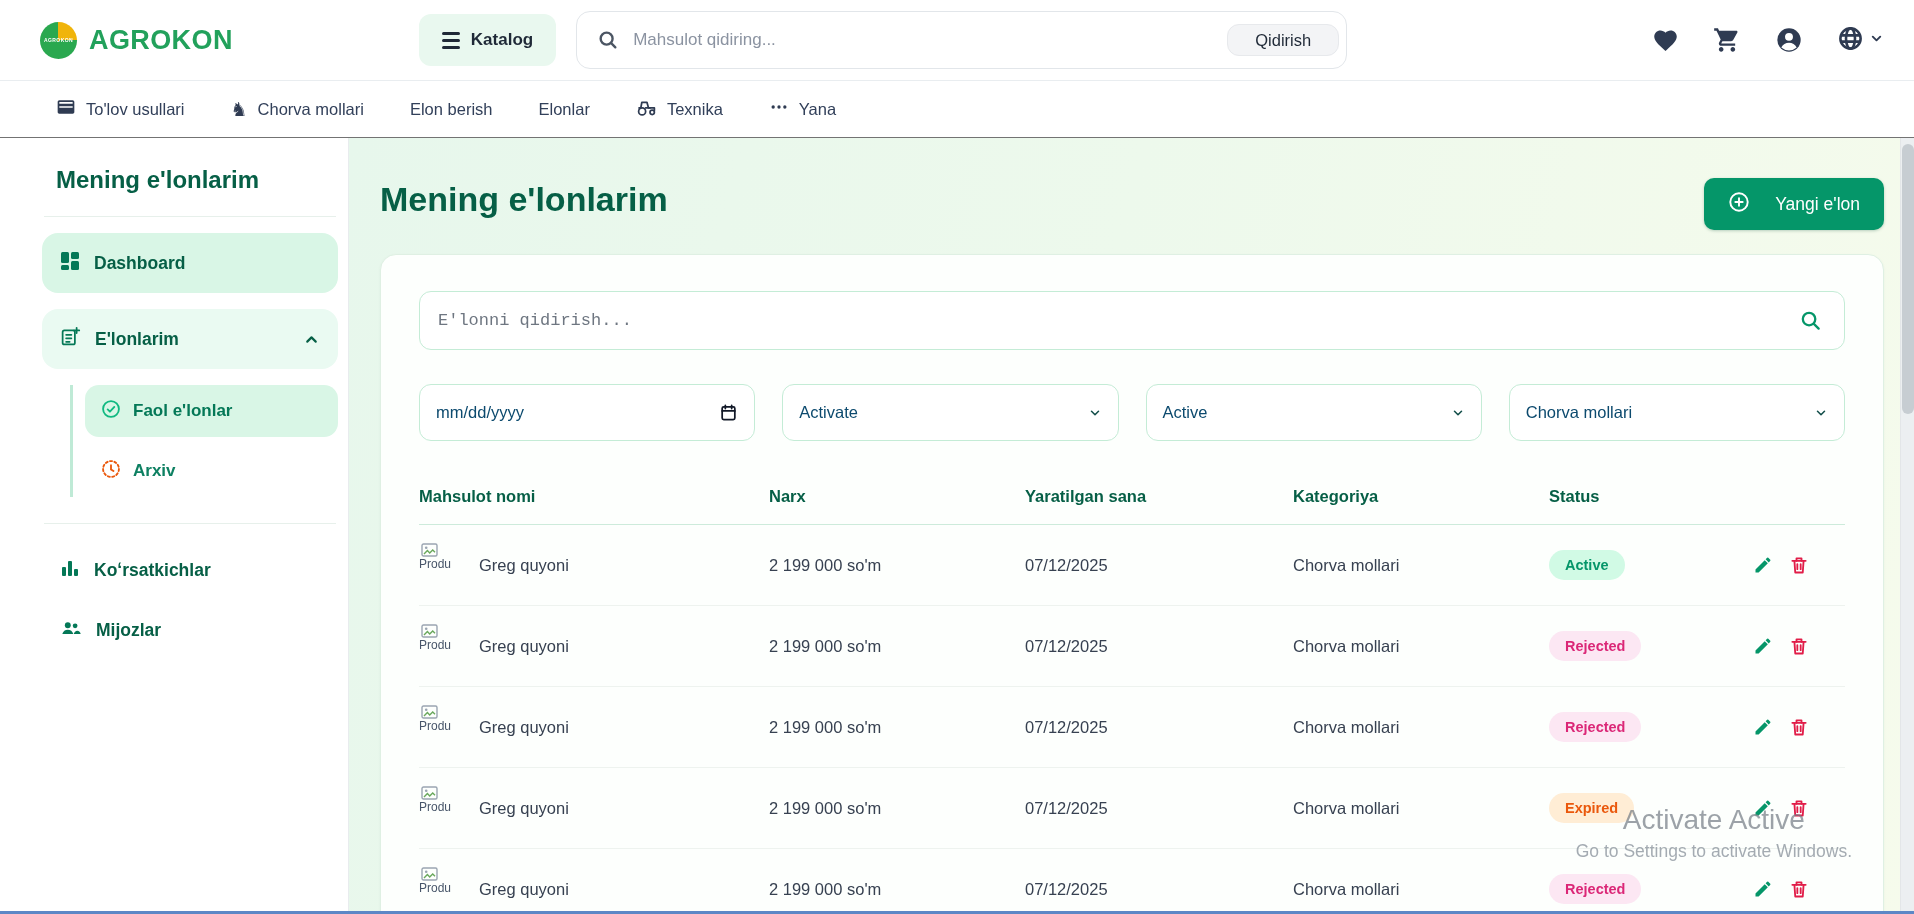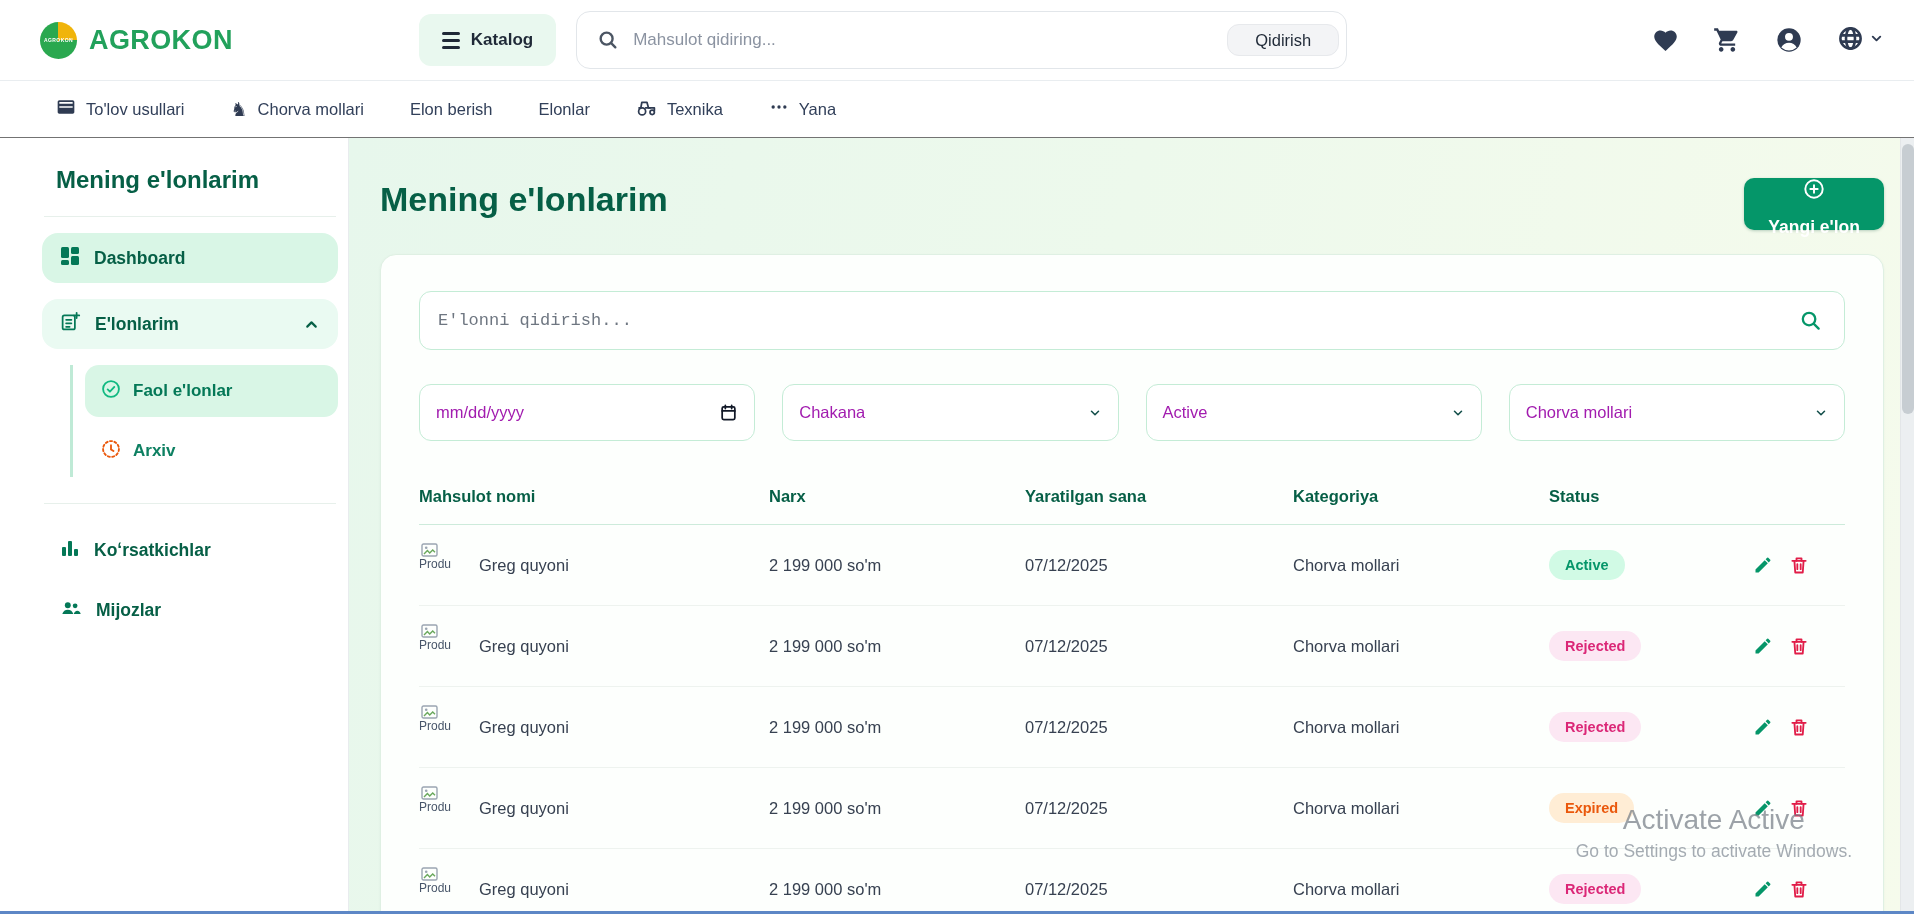--- a/index.html
+++ b/index.html
@@ -29,44 +29,44 @@
   .nav-item { display:flex; align-items:center; gap:10px; font-size:16.5px; color:#32405a; cursor:pointer; }
   .glyph-icon { font-family:"DejaVu Sans", sans-serif; font-size:19px; line-height:1; color:#2f3b52; }
 
   
   .bodyrow { display:flex; height:776px;padding-left:32px; }
 
   
   .sidebar { flex:none; width:317px; background:#fff; border-right:1px solid #e8ecee; padding:22px 10px 0; }
   .sidebar-title { font-size:24px; font-weight:800; color:#065f46; padding:6px 14px 22px; }
   .sb-divider { height:1px; background:#e7f0eb; margin:0 2px 16px; }
-  .side-item { display:flex; align-items:center; gap:14px; height:50px; border-radius:16px; padding:0 18px; font-size:17.5px; font-weight:700; color:#065f46; cursor:pointer; margin-bottom:16px; }
+  .side-item { display:flex; align-items:center; gap:14px; height:60px; border-radius:16px; padding:0 18px; font-size:17.5px; font-weight:700; color:#065f46; cursor:pointer; margin-bottom:16px; }
   .side-item.bg-strong { background:#d9f6e6; }
   .side-item.bg-light { background:#eafaf2; }
   .side-item .chev { margin-left:auto; display:flex; }
   .sub-wrap { border-left:3px solid #bfead6; margin:0 0 14px 28px; padding-left:12px; }
   .sub-item { display:flex; align-items:center; gap:12px; height:52px; border-radius:14px; padding:0 16px; font-size:17px; font-weight:700; color:#0e8062; margin-bottom:8px; cursor:pointer; }
   .sub-item.active { background:#d9f6e6; color:#047857; }
   .sb-divider2 { height:1px; background:#e7f0eb; margin:26px 2px 22px; }
   .side-plain { display:flex; align-items:center; gap:14px; height:48px; padding:0 18px; font-size:17.5px; font-weight:700; color:#065f46; margin-bottom:12px; cursor:pointer; }
 
   
   .main { flex:1; position:relative; overflow:hidden; padding:40px 30px 0 31px; background:linear-gradient(105deg,#e7f7ec 0%, #edf9ec 45%, #f6fbec 100%); }
   .main-head { display:flex; align-items:flex-start; justify-content:space-between; margin-bottom:24px; }
   .page-title { font-size:34px; font-weight:800; color:#065f46; padding-top:2px; }
-  .new-btn { display:flex; align-items:center; gap:12px; background:#059669; color:#fff; border:none; border-radius:10px; height:52px; padding:0 24px; font-size:17.5px; font-weight:700; cursor:pointer; font-family:inherit; box-shadow:0 1px 3px rgba(5,80,50,.25);flex-direction:column; }
+  .new-btn { display:flex; align-items:center; gap:25px; background:#059669; color:#fff; border:none; border-radius:10px; height:52px; padding:0 24px; font-size:17.5px; font-weight:400; cursor:pointer; font-family:inherit; box-shadow:0 1px 3px rgba(5,80,50,.25); }
 
   .card { background:#fdfffd; border:1px solid #dff0e3; border-radius:16px; padding:36px 38px; box-shadow:0 1px 3px rgba(16,80,50,.05); height:820px; }
   .card-search { position:relative; height:59px; border:1px solid #c4ecd6; border-radius:12px; background:#fff; display:flex; align-items:center; padding:0 58px 0 18px; margin-bottom:34px; }
   .card-search input { flex:1; border:none; outline:none; font-size:17px; color:#374151; background:transparent; font-family:Liberation Mono, monospace; }
   .card-search input::placeholder { color:#6e7681; }
   .card-search .mag { position:absolute; right:22px; color:#059669; display:flex; cursor:pointer; }
 
   .filters { display:grid; grid-template-columns:repeat(4,1fr); gap:27px; margin-bottom:30px; }
-  .filter { height:57px; border:1px solid #c4ecd6; border-radius:12px; background:#fff; display:flex; align-items:center; justify-content:space-between; padding:0 16px; font-size:16.5px; color:#a21caf; cursor:pointer; }
+  .filter { height:57px; border:1px solid #c4ecd6; border-radius:12px; background:#fff; display:flex; align-items:center; justify-content:space-between; padding:0 16px; font-size:16.5px; color:#0c4a6e; cursor:pointer; }
   .filter .cal { color:#111827; display:flex; }
   .filter .dchev { color:#134e4a; display:flex; }
 
   .tgrid { display:grid; grid-template-columns:350px 256px 268px 256px 186px 1fr; }
   .table-head { padding:16px 0 18px; border-bottom:1px solid #cdebdb; font-size:16.5px; font-weight:800; color:#065f46; }
   .trow { align-items:center; height:81px; border-bottom:1px solid #eef3ef; font-size:16.5px; color:#374151; }
   .name-cell { display:flex; align-items:center; gap:12px; }
   .thumb { width:48px; height:52px; overflow:hidden; font-size:12px; color:#475569; line-height:1.15; flex:none; white-space:nowrap; }
   .thumb svg { display:block; margin:4px 0 1px 2px; }
   .badge { display:inline-block; padding:7px 16px; border-radius:999px; font-size:14.5px; font-weight:700; }
@@ -306,21 +306,21 @@
           <div class="filter">
             <span>mm/dd/yyyy</span>
             <span class="cal">
               <svg width="19" height="19" viewBox="0 0 24 24" fill="none" stroke="#111827" stroke-width="2.2" stroke-linecap="round">
                   <rect x="4" y="5" width="16" height="16" rx="2"></rect>
                   <path d="M8 3v4M16 3v4M4 10h16"></path>
                 </svg>
             </span>
           </div>
           <div class="filter">
-            <span>Chakana</span>
+            <span>Activate</span>
             <span class="dchev">
               <svg width="14" height="14" viewBox="0 0 24 24" fill="none" stroke="currentColor" stroke-width="2.6" stroke-linecap="round" stroke-linejoin="round">
                   <path d="M6 9l6 6 6-6"></path>
                 </svg>
             </span>
           </div>
           <div class="filter">
             <span>Active</span>
             <span class="dchev">
               <svg width="14" height="14" viewBox="0 0 24 24" fill="none" stroke="currentColor" stroke-width="2.6" stroke-linecap="round" stroke-linejoin="round">

